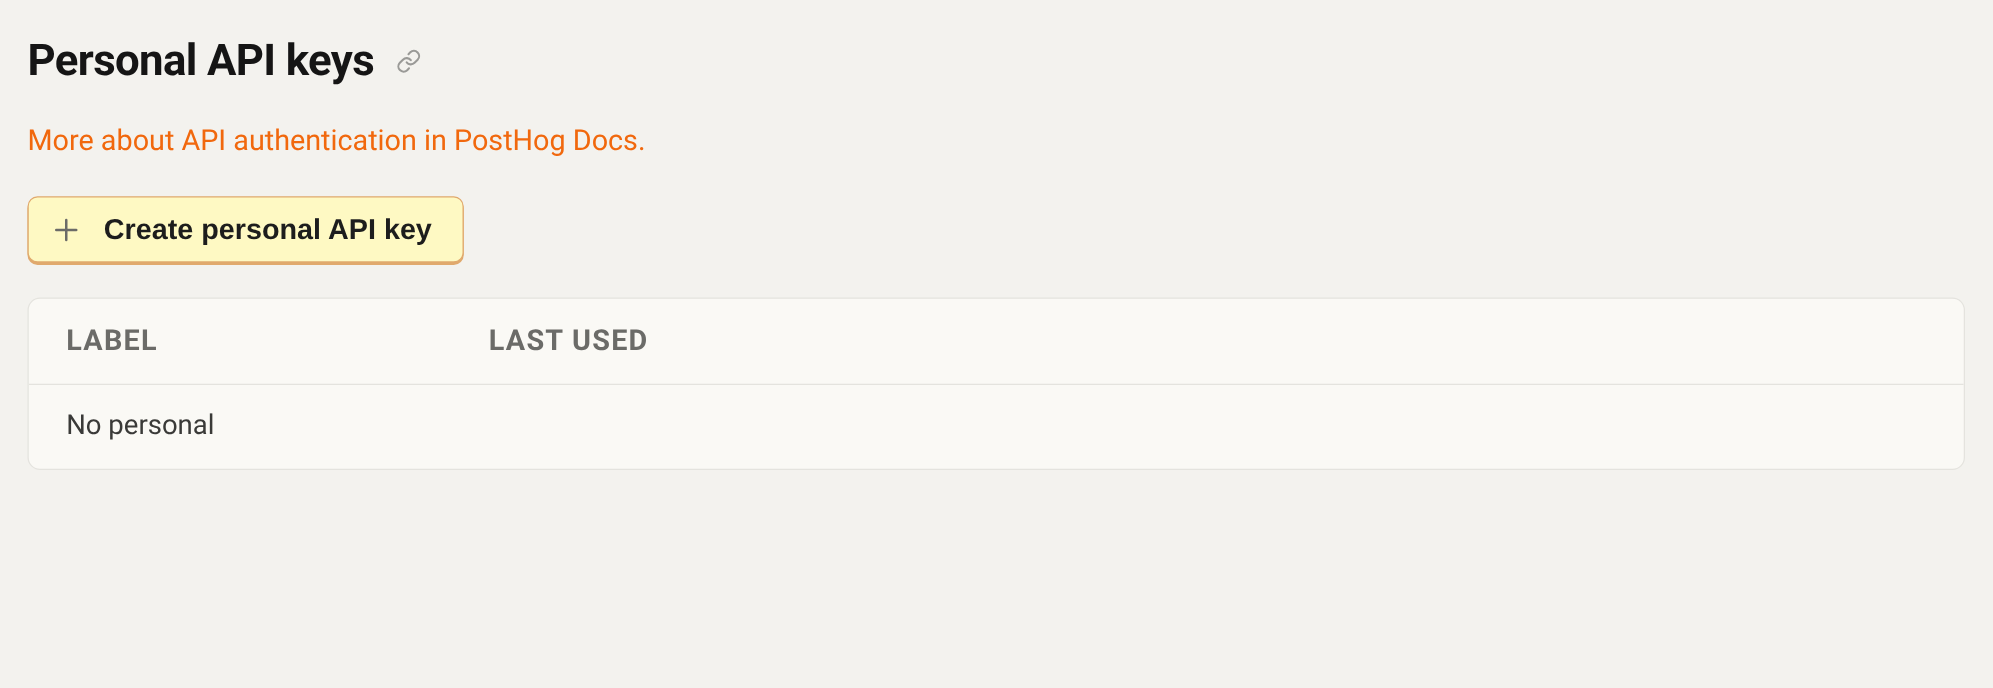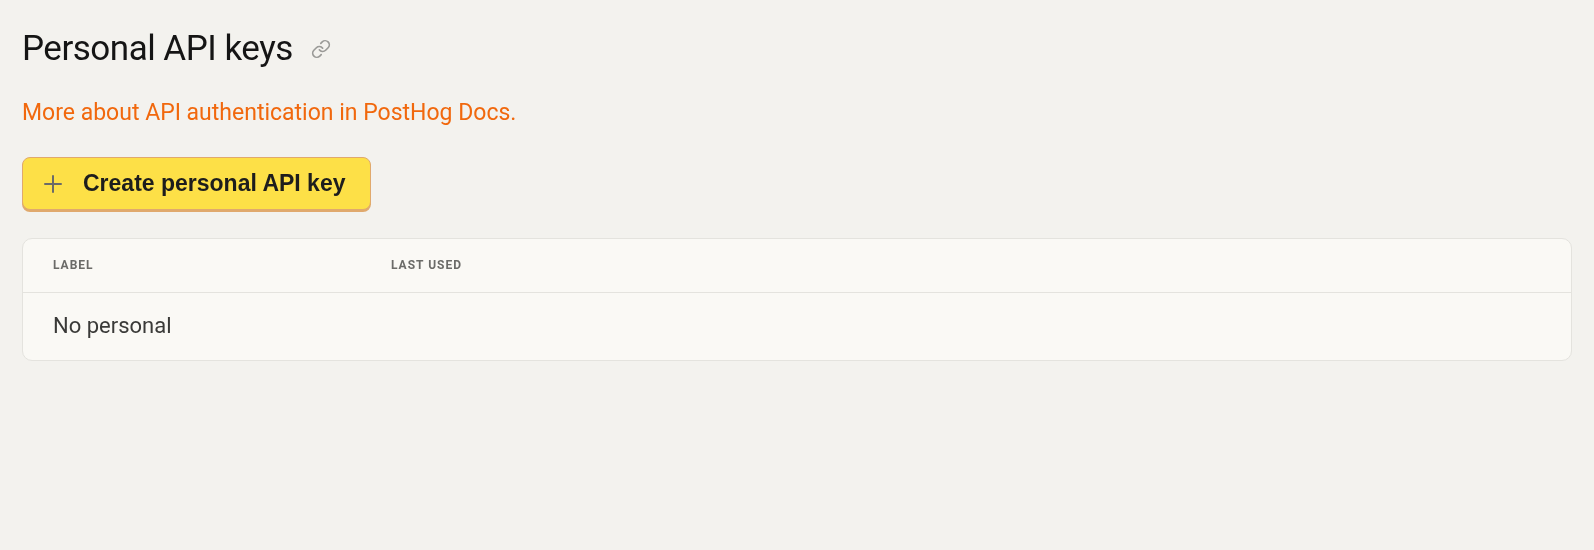--- a/index.html
+++ b/index.html
@@ -16,21 +16,21 @@
       line-height: 1.4;
     }
     .header-row {
       display: flex;
       align-items: center;
       gap: 18px;
       margin-bottom: 24px;
     }
     .page-title {
       font-size: 35px;
-      font-weight: 400;
+      font-weight: 700;
       letter-spacing: -0.5px;
       color: #151515;
     }
     .link-icon {
       color: #9a9a97;
       display: inline-flex;
       align-items: center;
     }
     .link-icon svg {
       width: 20px;
@@ -47,21 +47,21 @@
       text-decoration: none;
     }
     .docs-link-row {
       margin-top: 1px;
       margin-bottom: 28px;
     }
     .create-btn {
       display: inline-flex;
       align-items: center;
       gap: 18px;
-      background: #fde047;
+      background: #fef9c3;
       border: 1px solid #e0a96d;
       border-radius: 8px;
       padding: 12px 24px 12px 18px;
       font-size: 23px;
       font-weight: 600;
       color: #1d1d1d;
       cursor: pointer;
       box-shadow: 0 2px 0 0 #e0a96d;
       margin-bottom: 28px;
     }
@@ -80,21 +80,21 @@
       border-radius: 10px;
       background: #faf9f5;
       overflow: hidden;
     }
     .table-header {
       display: flex;
       padding: 18px 30px;
       border-bottom: 1px solid #e4e3de;
     }
     .th {
-      font-size: 12px;
+      font-size: 23px;
       font-weight: 700;
       letter-spacing: 1px;
       color: #6b6b68;
       text-transform: uppercase;
     }
     .col-label { flex: 0 0 338px; }
     .col-value { flex: 0 0 296px; }
     .col-lastused { flex: 0 0 448px; }
     .col-created { flex: 1; }
     .table-body {

